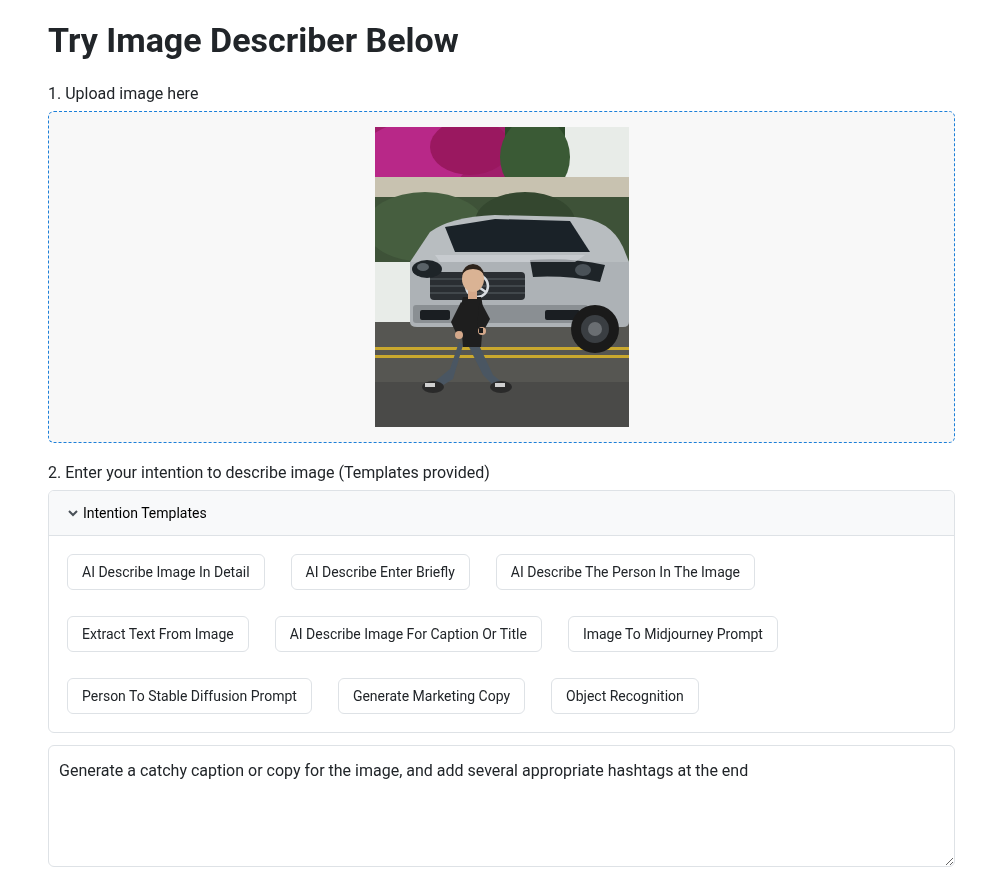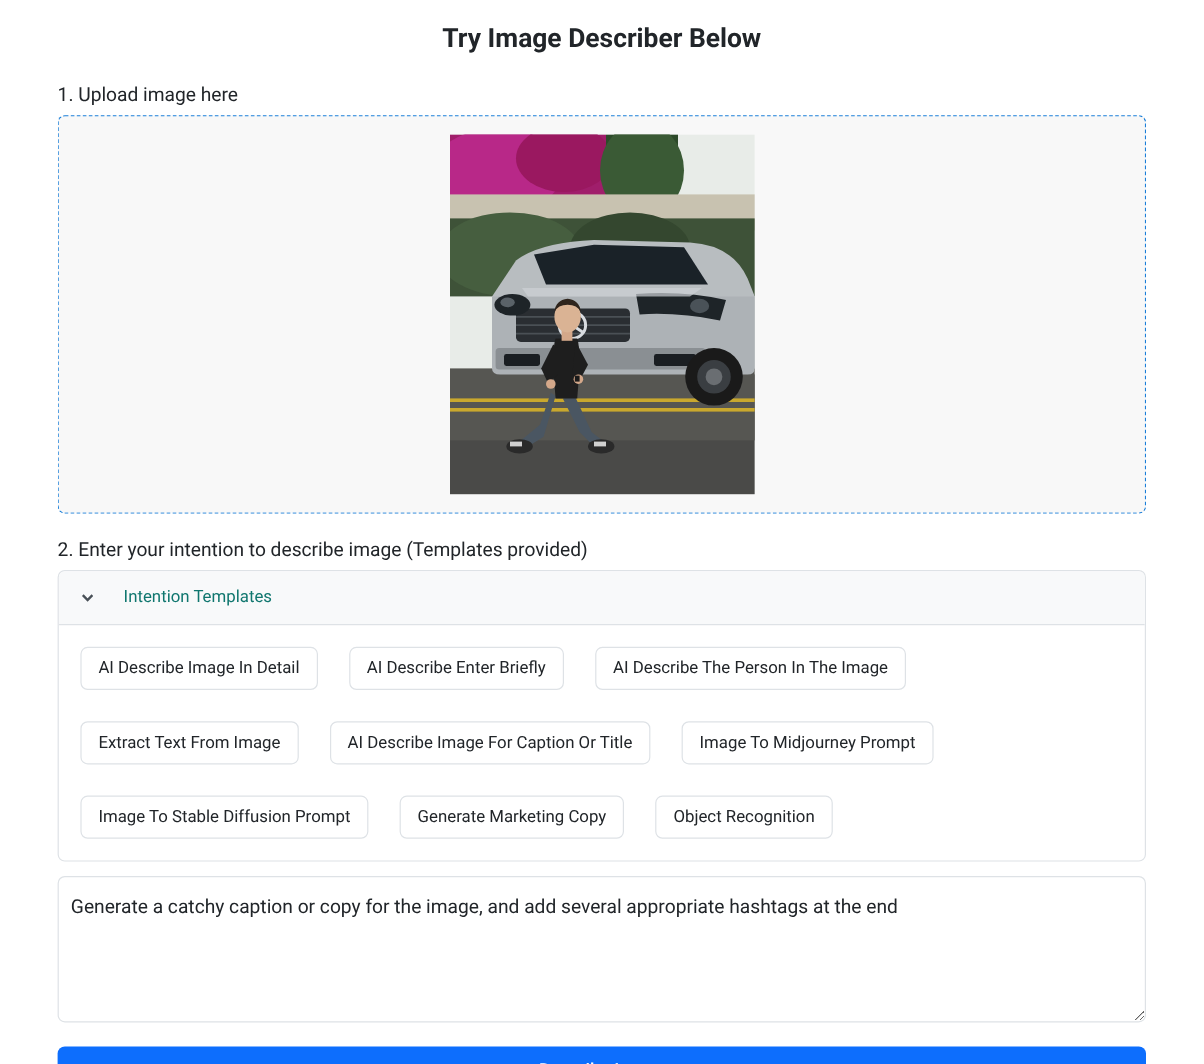--- a/index.html
+++ b/index.html
@@ -8,23 +8,22 @@
       padding: 0;
     }
     body {
       font-family: -apple-system, BlinkMacSystemFont, "Segoe UI", Roboto, "Helvetica Neue", Arial, sans-serif;
       background: #fff;
       color: #212529;
       padding: 20px 48px 30px 48px;
       width: 1003px;
     }
     .page-title {
-      font-size: 22px;
+      font-size: 34px;
       font-weight: 700;
-      text-align: center;
       margin-bottom: 24px;
     }
     .section-label {
       font-size: 16px;
       font-weight: 400;
       margin-bottom: 8px;
       color: #212529;
     }
     .upload-zone {
       border: 1.5px dashed #1b7fd9;
@@ -50,23 +49,23 @@
       border: 1px solid #dee2e6;
       border-radius: 6px;
       margin-bottom: 12px;
       overflow: hidden;
     }
     .templates-header {
       background: #f8f9fa;
       padding: 14px 18px;
       display: flex;
       align-items: center;
-      gap: 24px;
+      gap: 4px;
       font-size: 14px;
-      color: #0f766e;
+      color: #000000;
       cursor: pointer;
       border-bottom: 1px solid #dee2e6;
     }
     .chevron-down {
       width: 12px;
       height: 12px;
       display: inline-flex;
       align-items: center;
       justify-content: center;
     }
@@ -220,21 +219,21 @@
     </span>
     <span>Intention Templates</span>
   </div>
   <div class="templates-body">
     <button class="template-btn">AI Describe Image In Detail</button>
     <button class="template-btn">AI Describe Enter Briefly</button>
     <button class="template-btn">AI Describe The Person In The Image</button>
     <button class="template-btn">Extract Text From Image</button>
     <button class="template-btn">AI Describe Image For Caption Or Title</button>
     <button class="template-btn">Image To Midjourney Prompt</button>
-    <button class="template-btn">Image To Stable Diffusion Prompt</button>
+    <button class="template-btn">Person To Stable Diffusion Prompt</button>
     <button class="template-btn">Generate Marketing Copy</button>
     <button class="template-btn">Object Recognition</button>
   </div>
 </div>
 
 <textarea class="intention-textarea" style="">Generate a catchy caption or copy for the image, and add several appropriate hashtags at the end</textarea>
 
 <button class="describe-btn">Describe Image</button>
 
 

